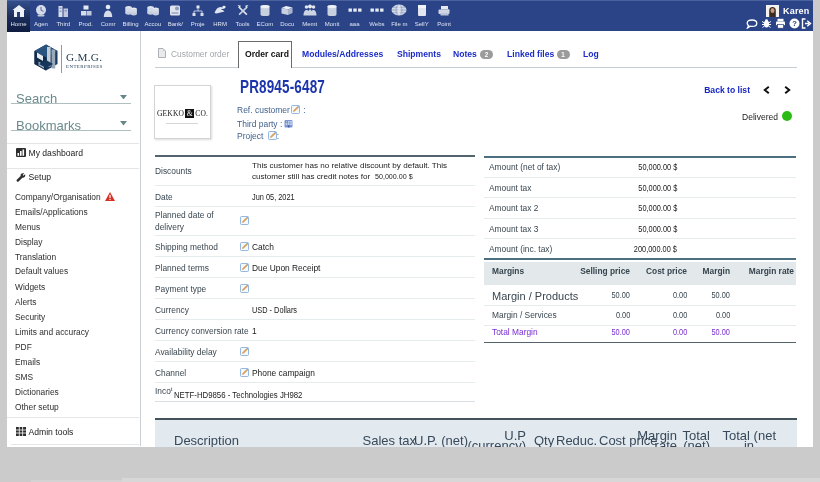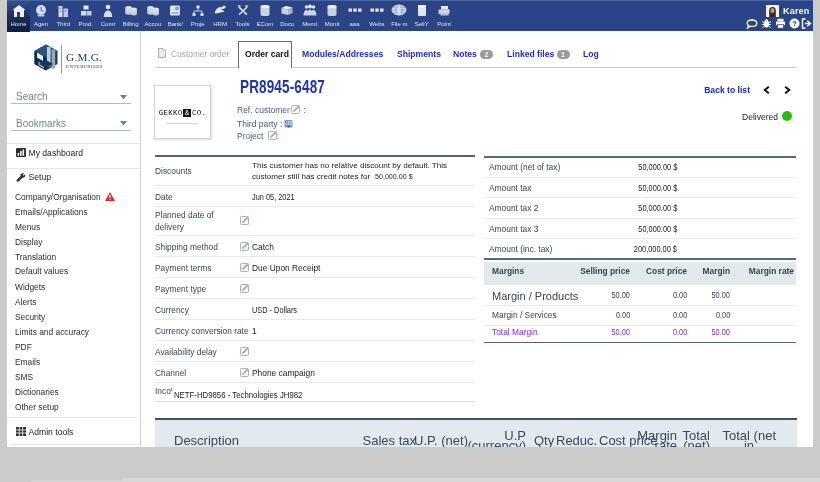--- a/index.html
+++ b/index.html
@@ -9,21 +9,21 @@
 #nav{position:absolute;left:0;top:0;width:806px;height:31px;background:#2a4487;border-top:1px solid #4a639f}
 .mi{position:absolute;top:0;width:23px;height:31px;text-align:center}
 .mi .lbl{position:absolute;left:-6px;right:-6px;top:19.5px;font-size:6px;color:#dfe5f0;white-space:nowrap;text-align:center}
 .mi svg{position:absolute;left:50%;top:3px;transform:translateX(-50%)}
 .mi.active{background:linear-gradient(#33508c 0%,#1a2c58 55%,#0e1c40 100%)}
 
 #sideborder{position:absolute;left:132.5px;top:31px;width:1px;height:415px;background:#c9cfd2}
 .sep{position:absolute;left:0;width:132px;height:1px;background:#e4e6e6}
 .snavtxt{position:absolute;font-size:8.4px;color:#2e2e2e;white-space:nowrap}
 .sbold{position:absolute;font-size:8.6px;font-weight:normal;color:#1c1c1c;white-space:nowrap}
-.selhead{position:absolute;font-size:10px;color:#6a8a8c;white-space:nowrap}
+.selhead{position:absolute;font-size:13px;color:#6a8a8c;white-space:nowrap}
 
 .tabtxt{position:absolute;font-size:8.6px;font-weight:bold;color:#1b2cc8;white-space:nowrap;top:48.5px}
 .pill{position:absolute;width:13px;height:9px;background:#9b9b9b;border-radius:5px;color:#fff;font-size:6.3px;font-weight:bold;text-align:center;line-height:9.5px}
 .reftxt{position:absolute;font-size:8.5px;color:#41618e;white-space:nowrap}
 .lbl8{position:absolute;font-size:8.4px;color:#39464f;white-space:nowrap}
 .val8{position:absolute;font-size:8.4px;color:#1b1b1b;white-space:nowrap}
 .num{display:inline-block;transform:scaleX(.88);transform-origin:left center}
 .numr{display:inline-block;transform:scaleX(.88);transform-origin:right center}
 .rsep{position:absolute;height:1px;background:#e6ebee}
 .hdrbold{position:absolute;font-size:8.4px;font-weight:bold;color:#36454e;white-space:nowrap}
@@ -313,21 +313,21 @@
 <div class="abs" style="left:231px;top:41px;width:54px;height:27px;background:#fff;border:1px solid #6b6b6b;border-bottom:none"></div>
 <span class="abs" style="left:238px;top:48.5px;font-size:8.6px;font-weight:bold;color:#111;white-space:nowrap">Order card</span>
 <span class="tabtxt" style="left:295px">Modules/Addresses</span>
 <span class="tabtxt" style="left:390px">Shipments</span>
 <span class="tabtxt" style="left:446px">Notes</span>
 <span class="pill" style="left:473px;top:50px">2</span>
 <span class="tabtxt" style="left:500px">Linked files</span>
 <span class="pill" style="left:549.5px;top:50px">1</span>
 <span class="tabtxt" style="left:576px">Log</span>
 <div class="abs" style="left:147px;top:85px;width:57px;height:54px;background:#fff;border:1px solid #d4d4d4;box-shadow:1px 1px 2px rgba(0,0,0,0.15)">
-<div style="position:absolute;left:0;right:0;top:22.5px;text-align:center;font-family:Liberation Mono, monospace;font-size:7.5px;color:#151515;white-space:nowrap;letter-spacing:0.2px">GEKKO<span style="display:inline-block;background:#111;color:#fff;padding:0 1.5px;margin:0 1px">&amp;</span>CO.</div>
+<div style="position:absolute;left:0;right:0;top:22.5px;text-align:center;font-family:Liberation Serif, serif;font-size:7.5px;color:#151515;white-space:nowrap;letter-spacing:0.2px">GEKKO<span style="display:inline-block;background:#111;color:#fff;padding:0 1.5px;margin:0 1px">&amp;</span>CO.</div>
 <div style="position:absolute;left:11px;right:12px;top:36.5px;height:1px;background:#d5d5d5"></div>
 </div>
 <span class="abs" style="left:233px;top:75.5px;font-size:18.5px;font-weight:bold;color:#1c35ad;white-space:nowrap;transform:scaleX(.73);transform-origin:left top;letter-spacing:0.2px">PR8945-6487</span>
 <span class="reftxt" style="left:230px;top:104.5px">Ref. customer <span style="display:inline-block;width:11px"></span>:</span>
 <svg class="abs" style="left:284px;top:104.5px" width="9" height="9" viewBox="0 0 9 9">
         <rect x="0.5" y="0.5" width="8" height="8" rx="1" fill="#f6f8fa" stroke="#7aa7d8" stroke-width="0.8"></rect>
         <path d="M2 7 L2.5 5.3 L6.3 1.5 L7.5 2.7 L3.7 6.5 Z" fill="#d8a060"></path>
         <path d="M6.3 1.5 L7.5 2.7 L8 2.2 Q8.3 1.7 7.8 1.2 Q7.3 0.7 6.8 1 Z" fill="#8e9aa8"></path>
       </svg>
 <span class="reftxt" style="left:230px;top:118.5px">Third party : </span>
@@ -365,21 +365,21 @@
 <div class="rsep" style="left:148px;top:256px;width:320px"></div>
 <div class="rsep" style="left:148px;top:277px;width:320px"></div>
 <div class="rsep" style="left:148px;top:298px;width:320px"></div>
 <div class="rsep" style="left:148px;top:319px;width:320px"></div>
 <div class="rsep" style="left:148px;top:340px;width:320px"></div>
 <div class="rsep" style="left:148px;top:361px;width:320px"></div>
 <div class="rsep" style="left:148px;top:382px;width:320px"></div>
 <span class="lbl8" style="left:148px;top:165.5px">Discounts</span>
 <span class="lbl8" style="left:148px;top:191.5px">Date</span>
 <span class="lbl8" style="left:148px;top:241.5px">Shipping method</span>
-<span class="lbl8" style="left:148px;top:262.5px">Payment terms</span>
+<span class="lbl8" style="left:148px;top:262.5px">Planned terms</span>
 <span class="lbl8" style="left:148px;top:283.5px">Payment type</span>
 <span class="lbl8" style="left:148px;top:304.5px">Currency</span>
 <span class="lbl8" style="left:148px;top:325.5px">Currency conversion rate</span>
 <span class="lbl8" style="left:148px;top:346.5px">Availability delay</span>
 <span class="lbl8" style="left:148px;top:367.5px">Channel</span>
 <span class="lbl8" style="left:148px;top:210px">Planned date of</span>
 <span class="lbl8" style="left:148px;top:222px">delivery</span>
 <span class="lbl8" style="left:148px;top:386px">Inco<span style="font-size:6px;vertical-align:3px">t</span></span>
 <svg class="abs" style="left:233px;top:215.5px" width="9" height="9" viewBox="0 0 9 9">
         <rect x="0.5" y="0.5" width="8" height="8" rx="1" fill="#f6f8fa" stroke="#7aa7d8" stroke-width="0.8"></rect>

